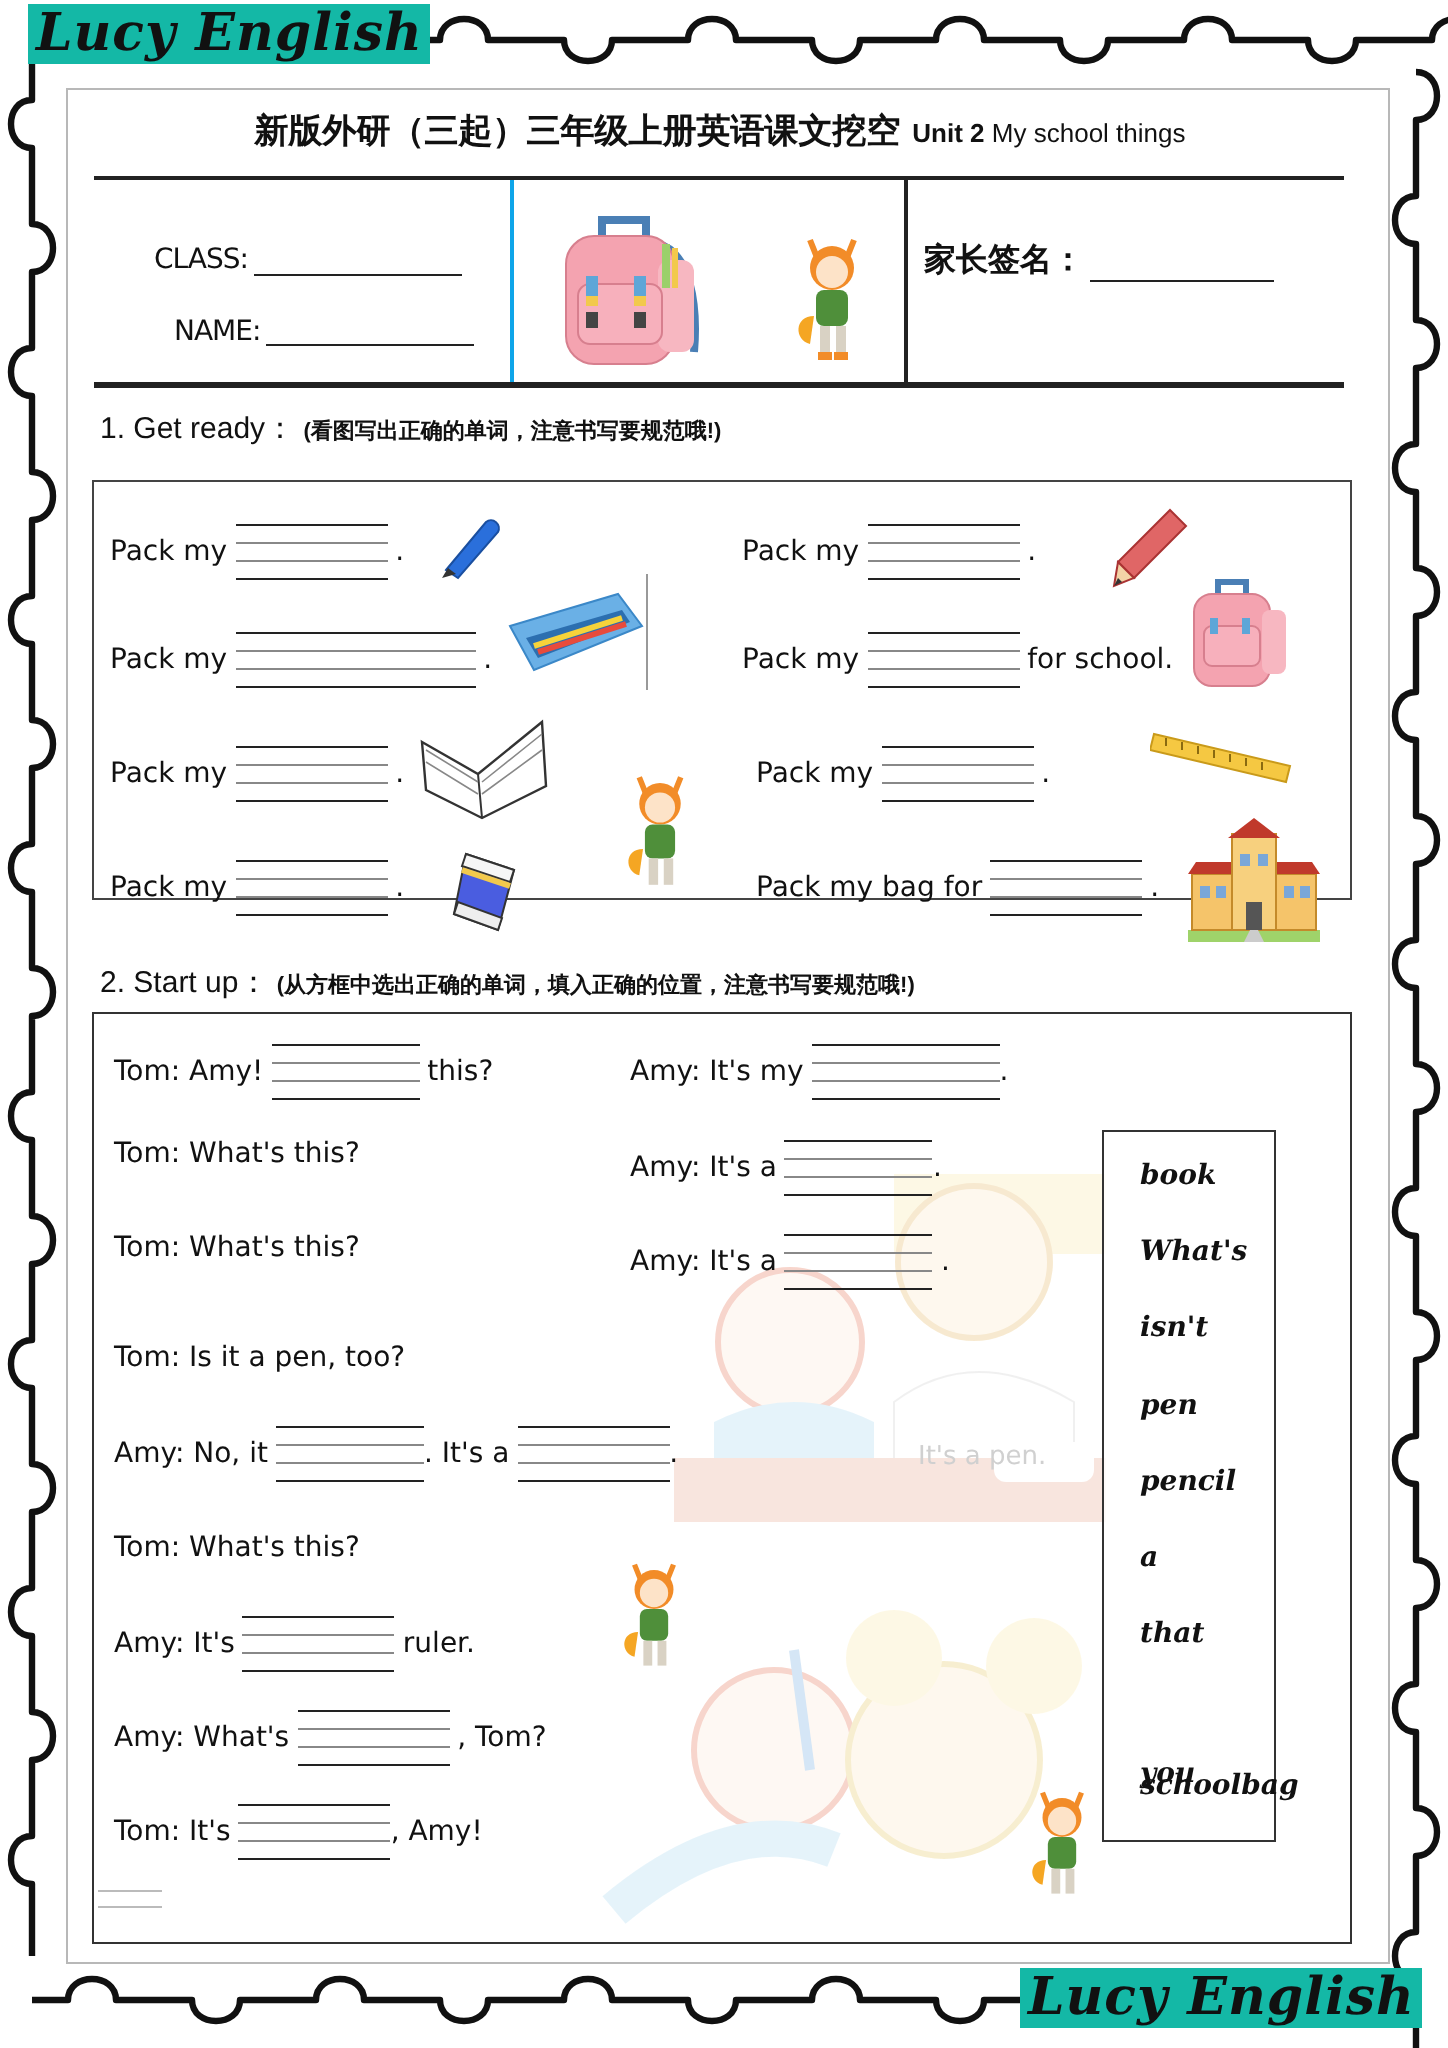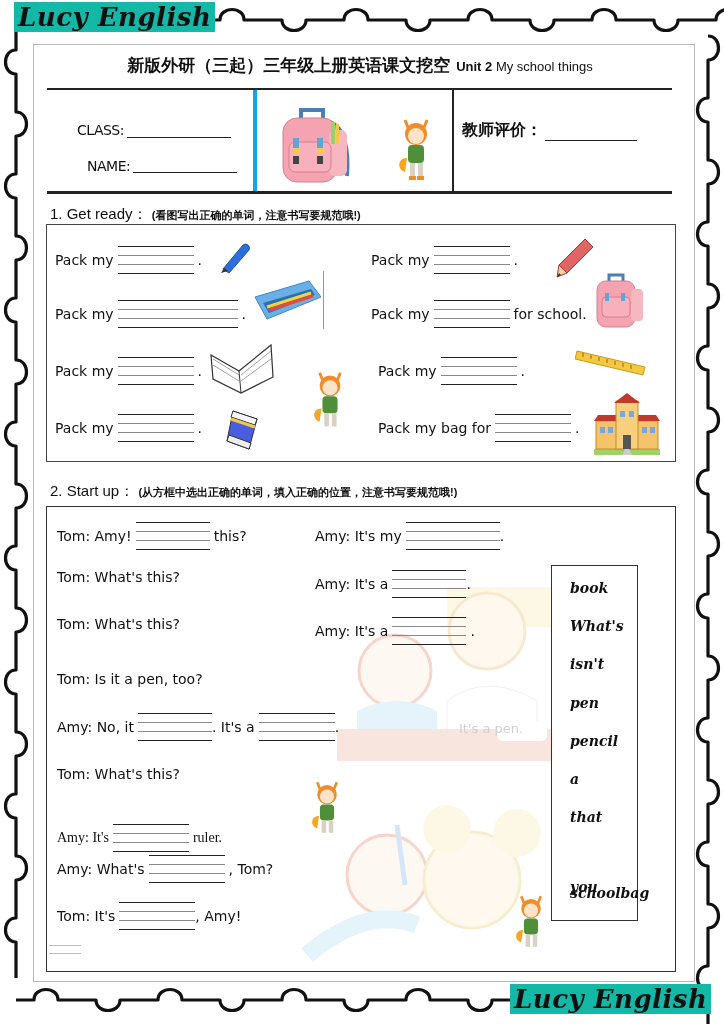--- a/index.html
+++ b/index.html
@@ -17,32 +17,32 @@
                  border: 1.5px solid #b8b8b8; }
 
   .title { position: absolute; left: 40px; top: 54px; width: 640px; text-align: center;
            font-size: 17px; font-weight: bold; }
   .title .unit { font-family: "Liberation Sans", sans-serif; font-weight: normal; font-size: 13px; }
   .title .unit b { font-weight: bold; }
 
   .header-table { position: absolute; left: 47px; top: 88px; width: 625px; height: 106px;
                   border-top: 2px solid #222; border-bottom: 3px solid #222; display: flex; }
   .hcell { height: 100%; position: relative; }
-  .hcell.c1 { width: 210px; border-right: 4px solid #0ea5e9; }
+  .hcell.c1 { width: 210px; border-right: 2px solid #0ea5e9; }
   .hcell.c2 { width: 197px; border-right: 2px solid #222; }
   .hcell.c3 { flex: 1; }
 
   .field-row { position: absolute; display: flex; align-items: flex-end; font-size: 14px; }
   .field-row .lbl { font-family: "DejaVu Sans", sans-serif; letter-spacing: -0.5px; }
   .field-row .line { border-bottom: 1.3px solid #222; margin-left: 3px; height: 14px; }
 
   .section-head { position: absolute; left: 50px; font-size: 15px; font-family: "Liberation Sans", sans-serif; }
   .section-head .note { font-size: 11px; font-weight: bold; }
 
-  .box1 { position: absolute; left: 46px; top: 224px; width: 630px; height: 238px; border: 1.5px solid #444; }
+  .box1 { position: absolute; left: 46px; top: 240px; width: 630px; height: 210px; border: 1.5px solid #444; }
   .box2 { position: absolute; left: 46px; top: 506px; width: 630px; height: 466px; border: 1.5px solid #333; }
 
   .line-text { position: absolute; display: flex; align-items: center; font-size: 14px;
                font-family: "DejaVu Sans", sans-serif; white-space: nowrap; }
   .line-text span.t { display: inline-block; }
 
   .four-line { display: inline-block; position: relative; height: 30px; margin: 0 4px; }
   .four-line i { position: absolute; left: 0; right: 0; height: 0; border-top: 1.3px solid #222; }
   .four-line i:nth-child(1) { top: 1px; }
   .four-line i:nth-child(2) { top: 10px; border-top-color: #888; }
@@ -122,21 +122,21 @@
       <rect x="11" y="31" width="16" height="18" rx="4" fill="#4f8f3a"></rect>
       <rect x="13" y="49" width="5" height="14" fill="#d9d2c4"></rect>
         <rect x="21" y="49" width="5" height="14" fill="#d9d2c4"></rect>
       <rect x="12" y="62" width="7" height="4" fill="#f28c28"></rect>
         <rect x="20" y="62" width="7" height="4" fill="#f28c28"></rect>
       <path d="M10 44 c-10 0 -10 12 -2 14" fill="#f5a623"></path>
     </svg>
   </div>
   <div class="hcell c3">
     <div class="field-row" style="left:8px; top:30px; font-size:16px; font-weight:bold;">
-      <span>教师评价：</span>
+      <span>家长签名：</span>
       <span class="line" style="width:92px;"></span>
     </div>
   </div>
 </div>
 
 <div class="section-head" style="top:205px;">
   <span>1. Get ready：</span>
   <span class="note">(看图写出正确的单词，注意书写要规范哦!)</span>
 </div>
 
@@ -384,21 +384,21 @@
         <i></i>
         <i></i>
       </span>
     <span class="t">.</span>
   </div>
 
   <div class="line-text" style="left:10px; top:258px; height:18px;">
     <span class="t">Tom: What's this?</span>
   </div>
 
-  <div class="line-text" style="left:10px; top:316px;font-family:Liberation Serif, serif;">
+  <div class="line-text" style="left:10px; top:300px;">
     <span class="t">Amy: It's</span>
     <span class="four-line" style="width:76px;">
         <i></i>
         <i></i>
         <i></i>
         <i></i>
       </span>
     <span class="t">ruler.</span>
   </div>
 

